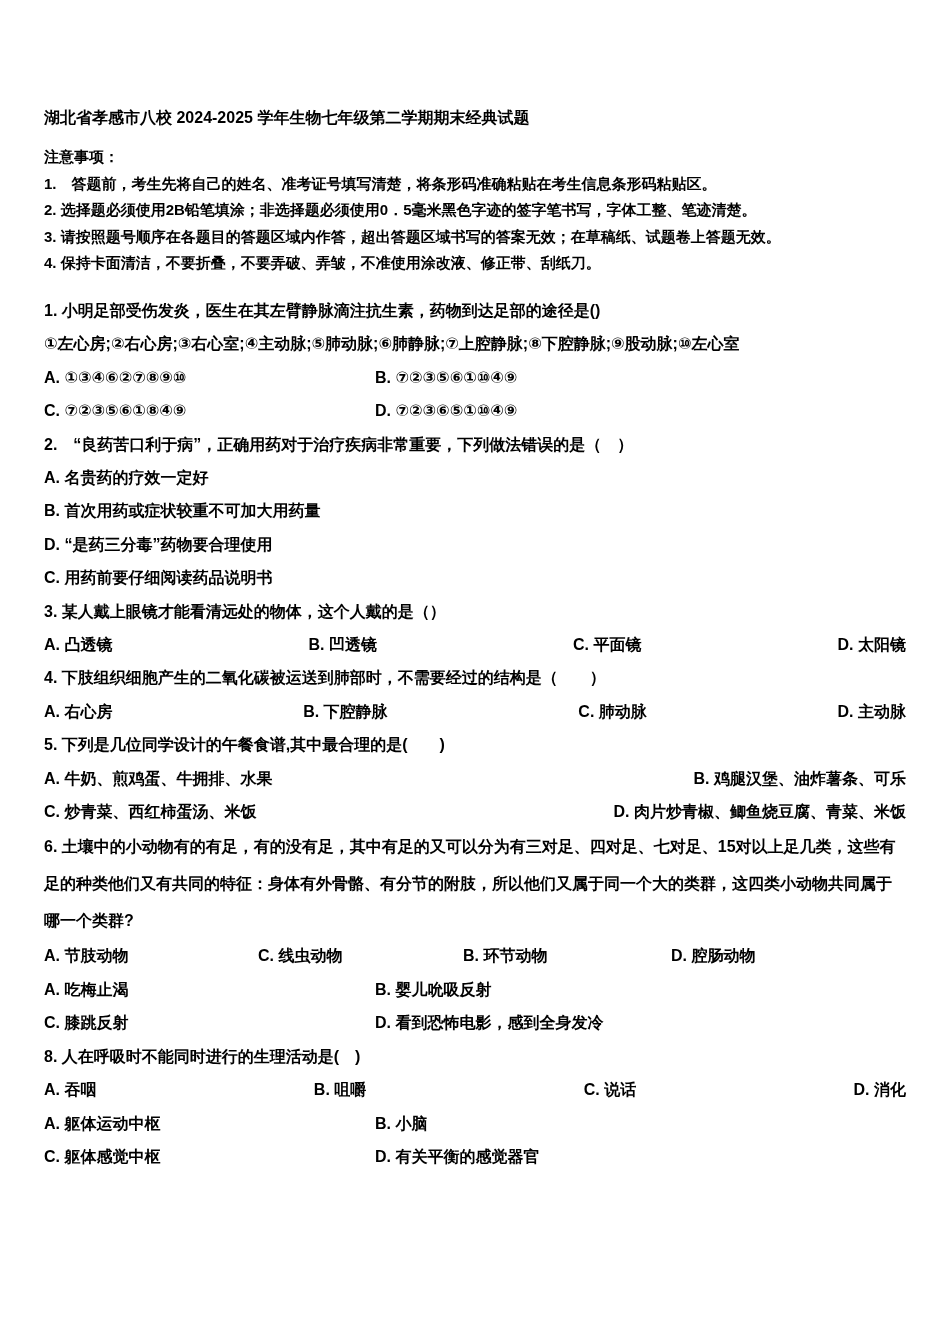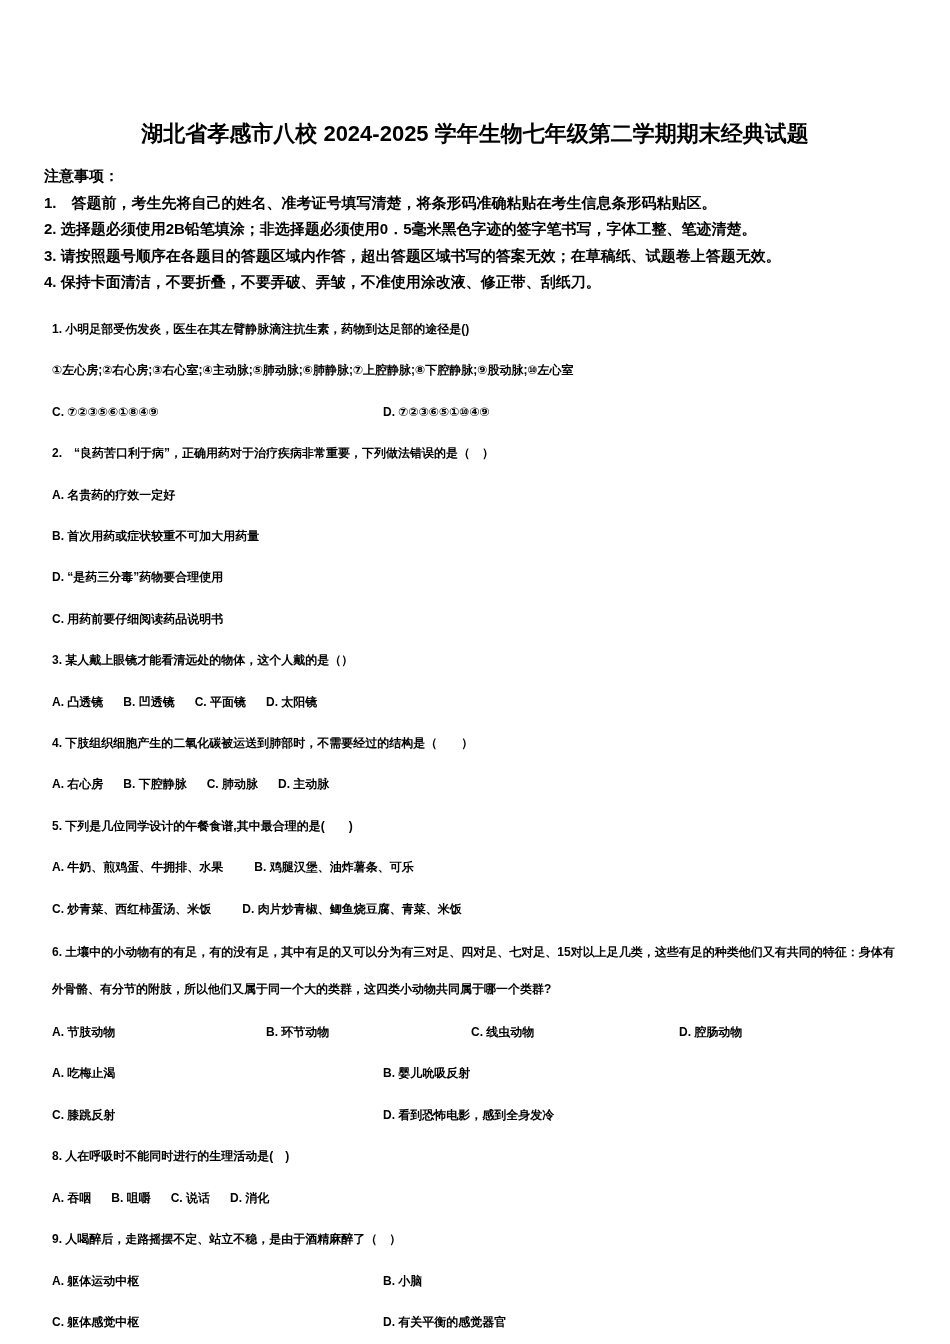--- a/index.html
+++ b/index.html
@@ -9,38 +9,38 @@
     height: 1344px;
     background: #ffffff;
     color: #000000;
     font-family: "Liberation Sans", "DejaVu Sans", sans-serif;
     font-weight: 700;
     overflow: hidden;
   }
   .page { padding: 105px 44px 0 44px; }
 
   .title {
-    margin: 16px;
-    font-size: 22px;
+    margin: 0;
+    font-size: 16px;
     line-height: 26px;
-    text-align: center;
+    text-align: left;
     white-space: nowrap;
   }
 
   .notice { margin-top: 13px; }
   .n-line { margin: 0; font-size: 15px; line-height: 26.6px; }
 
   .questions { margin-top: 17px; }
   .question { margin: 0; }
-  .q-line { margin: 8px; font-size: 12px; line-height: 33.4px; }
+  .q-line { margin: 0; font-size: 16px; line-height: 33.4px; }
   .q-line.tall { line-height: 37px; }
 
   .grid2 { display: grid; grid-template-columns: 331px 1fr; }
   .grid4 { display: grid; grid-template-columns: 171px 162px 165px 1fr; gap: 43px; }
-  .row { display: flex; }
+  .row { display: flex; justify-content: space-between; }
   .row.g20 { gap: 20px; }
   .row.g28 { gap: 31px; }
   .option { display: inline-block; }
 </style>
 </head>
 <body>
 
 <div class="page">
 
   <h1 class="title">湖北省孝感市八校 2024-2025 学年生物七年级第二学期期末经典试题</h1>
@@ -51,20 +51,24 @@
     <p class="n-line">2. 选择题必须使用2B铅笔填涂；非选择题必须使用0．5毫米黑色字迹的签字笔书写，字体工整、笔迹清楚。</p>
     <p class="n-line">3. 请按照题号顺序在各题目的答题区域内作答，超出答题区域书写的答案无效；在草稿纸、试题卷上答题无效。</p>
     <p class="n-line">4. 保持卡面清洁，不要折叠，不要弄破、弄皱，不准使用涂改液、修正带、刮纸刀。</p>
   </div>
 
   <div class="questions">
 
     <section class="question">
       <p class="q-line">1. 小明足部受伤发炎，医生在其左臂静脉滴注抗生素，药物到达足部的途径是()</p>
       <p class="q-line">①左心房;②右心房;③右心室;④主动脉;⑤肺动脉;⑥肺静脉;⑦上腔静脉;⑧下腔静脉;⑨股动脉;⑩左心室</p>
+      <div class="q-line grid2">
+        <span class="option">A. ①③④⑥②⑦⑧⑨⑩</span>
+        <span class="option">B. ⑦②③⑤⑥①⑩④⑨</span>
+      </div>
       <div class="q-line grid2">
         <span class="option">C. ⑦②③⑤⑥①⑧④⑨</span>
         <span class="option">D. ⑦②③⑥⑤①⑩④⑨</span>
       </div>
     </section>
 
     <section class="question">
       <p class="q-line">2.　“良药苦口利于病”，正确用药对于治疗疾病非常重要，下列做法错误的是（　）</p>
       <p class="q-line">A. 名贵药的疗效一定好</p>
       <p class="q-line">B. 首次用药或症状较重不可加大用药量</p>
@@ -101,22 +105,22 @@
       <div class="q-line row g28">
         <span class="option">C. 炒青菜、西红柿蛋汤、米饭</span>
         <span class="option">D. 肉片炒青椒、鲫鱼烧豆腐、青菜、米饭</span>
       </div>
     </section>
 
     <section class="question">
       <p class="q-line tall">6. 土壤中的小动物有的有足，有的没有足，其中有足的又可以分为有三对足、四对足、七对足、15对以上足几类，这些有足的种类他们又有共同的特征：身体有外骨骼、有分节的附肢，所以他们又属于同一个大的类群，这四类小动物共同属于哪一个类群?</p>
       <div class="q-line grid4">
         <span class="option">A. 节肢动物</span>
+        <span class="option">C. 线虫动物</span>
         <span class="option">B. 环节动物</span>
-        <span class="option">C. 线虫动物</span>
         <span class="option">D. 腔肠动物</span>
       </div>
     </section>
 
     <section class="question">
       <div class="q-line grid2">
         <span class="option">A. 吃梅止渴</span>
         <span class="option">B. 婴儿吮吸反射</span>
       </div>
       <div class="q-line grid2">
@@ -129,21 +133,20 @@
       <p class="q-line">8. 人在呼吸时不能同时进行的生理活动是(　)</p>
       <div class="q-line row g20">
         <span class="option">A. 吞咽</span>
         <span class="option">B. 咀嚼</span>
         <span class="option">C. 说话</span>
         <span class="option">D. 消化</span>
       </div>
     </section>
 
     <section class="question">
-      <p class="q-line">9. 人喝醉后，走路摇摆不定、站立不稳，是由于酒精麻醉了（　）</p>
       <div class="q-line grid2">
         <span class="option">A. 躯体运动中枢</span>
         <span class="option">B. 小脑</span>
       </div>
       <div class="q-line grid2">
         <span class="option">C. 躯体感觉中枢</span>
         <span class="option">D. 有关平衡的感觉器官</span>
       </div>
     </section>
 

